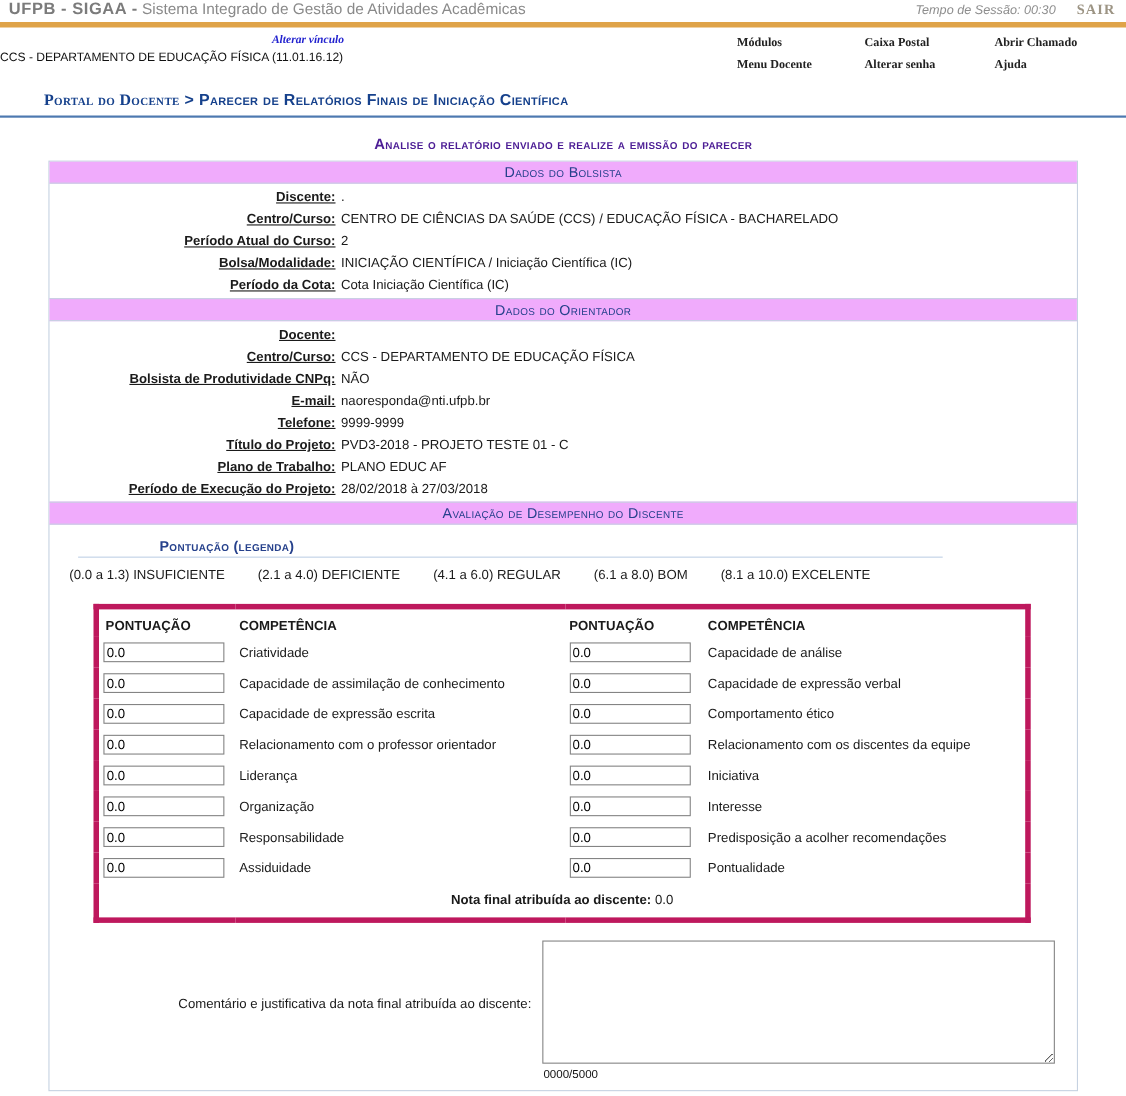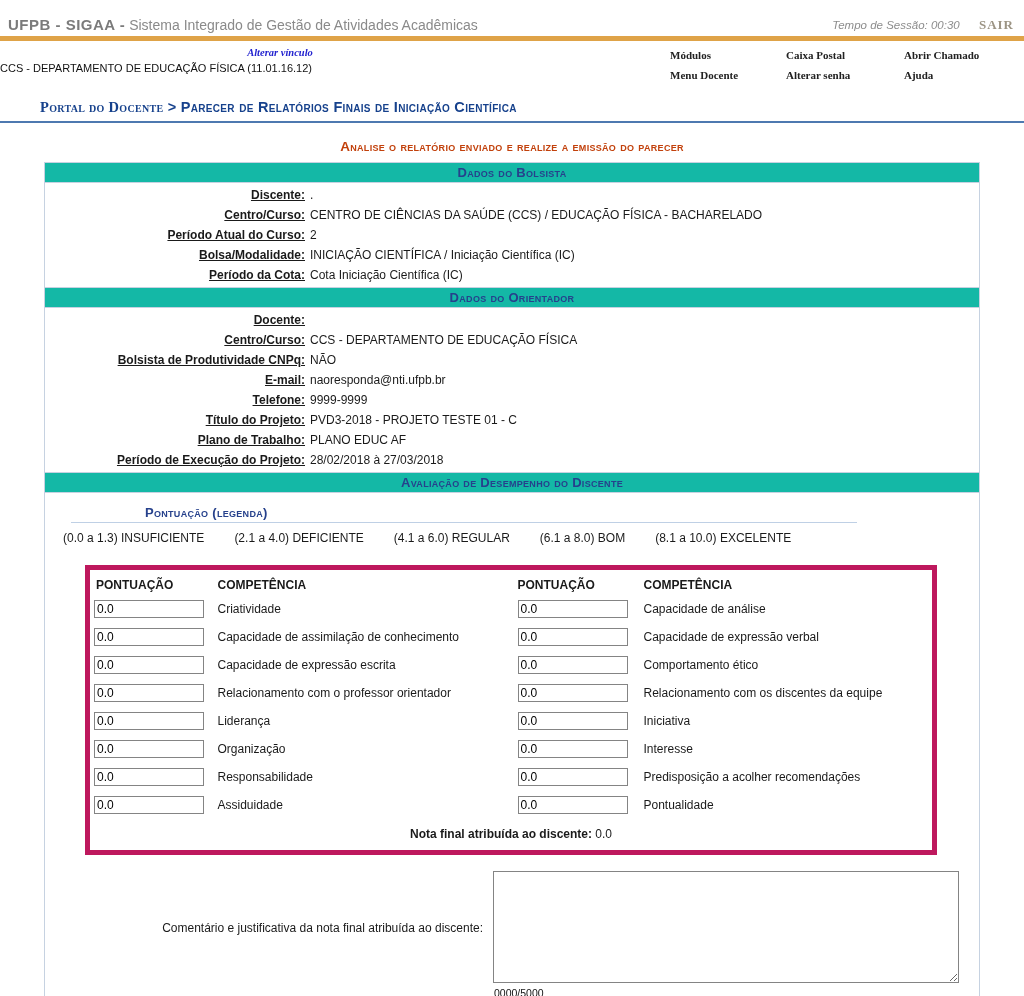--- a/index.html
+++ b/index.html
@@ -4,21 +4,21 @@
 <style>
   * { box-sizing: border-box; }
   html,body { margin:0; padding:0; }
   body {
     width:1024px; min-height:996px; background:#ffffff; color:#1a1a1a;
     font-family:"Liberation Sans", sans-serif; font-size:12px;
   }
   a { text-decoration:none;font-family:Liberation Serif, serif; }
 
   
-  .topbar { display:flex; justify-content:space-between; align-items:flex-end; padding:16px 10px 3px 8px; }
+  .topbar { display:flex; justify-content:space-between; align-items:flex-end; padding:0 10px 3px 8px; }
   .brand-line { color:#8a8a8a; font-size:14px; white-space:nowrap; }
   .brand { font-weight:bold; font-size:15px; color:#7b7b7b; letter-spacing:.5px; }
   .session-line { font-size:11.5px; color:#8d8d8d; white-space:nowrap; }
   .session-lbl, .session-val { font-style:italic; }
   .sair-link { font-weight:bold; font-style:normal; color:#9c9484; font-size:13px; letter-spacing:1px; margin-left:16px; }
   .goldbar { height:5px; background:#DFA348; }
 
   
   .subheader { display:flex; justify-content:space-between; padding:5px 10px 6px 0; }
   .sub-left { width:560px; font-size:11px; }
@@ -27,26 +27,26 @@
   .unit-row { margin-top:4px; color:#111; }
   .sub-right { display:grid; grid-template-columns:116px 118px 110px; row-gap:8px; font-size:11px; font-weight:bold; padding-top:3px; }
   .sub-right a { color:#222; }
 
   
   .breadcrumb { margin:12px 0 0 40px; font-variant:small-caps; font-weight:bold; color:#16418C; font-size:14.5px; letter-spacing:.3px; }
   .breadcrumb a { color:#16418C; }
   .breadcrumb-rule { border-bottom:2px solid #4D79B0; margin-top:5px; }
 
   
-  .instruction { text-align:center; font-variant:small-caps; font-weight:bold; color:#c2410c; font-size:13.5px; margin:16px 0 8px; letter-spacing:.3px; }
+  .instruction { text-align:center; font-variant:small-caps; font-weight:bold; color:#4c1d95; font-size:13.5px; margin:16px 0 8px; letter-spacing:.3px; }
 
   
   .content-box { margin:0 44px; border:1px solid #C6D2E1; padding-bottom:8px; }
-  .section-title { background:#14b8a6; border-top:1px solid #C6D2E1; border-bottom:1px solid #C6D2E1;
-    text-align:center; font-variant:small-caps; font-weight:bold; color:#26418C; font-size:13px; padding:2px 0; letter-spacing:.3px; }
+  .section-title { background:#f0abfc; border-top:1px solid #C6D2E1; border-bottom:1px solid #C6D2E1;
+    text-align:center; font-variant:small-caps; font-weight:normal; color:#26418C; font-size:13px; padding:2px 0; letter-spacing:.3px; }
   .content-box .section-title:first-child { border-top:none; }
 
   .detail-table { width:100%; border-collapse:collapse; font-size:12px; margin:2px 0; }
   .detail-table td { padding:3px 2px; vertical-align:top; }
   .detail-table td.lbl { width:262px; text-align:right; font-weight:bold; white-space:nowrap;text-decoration:underline; }
   .detail-table td.val { padding-left:3px; }
 
   
   .legend-head { margin:12px 122px 0 26px; padding:0 0 2px 74px; border-bottom:1px solid #BFD0E5;
     font-variant:small-caps; font-weight:bold; color:#26418C; font-size:13px; letter-spacing:.3px; }

